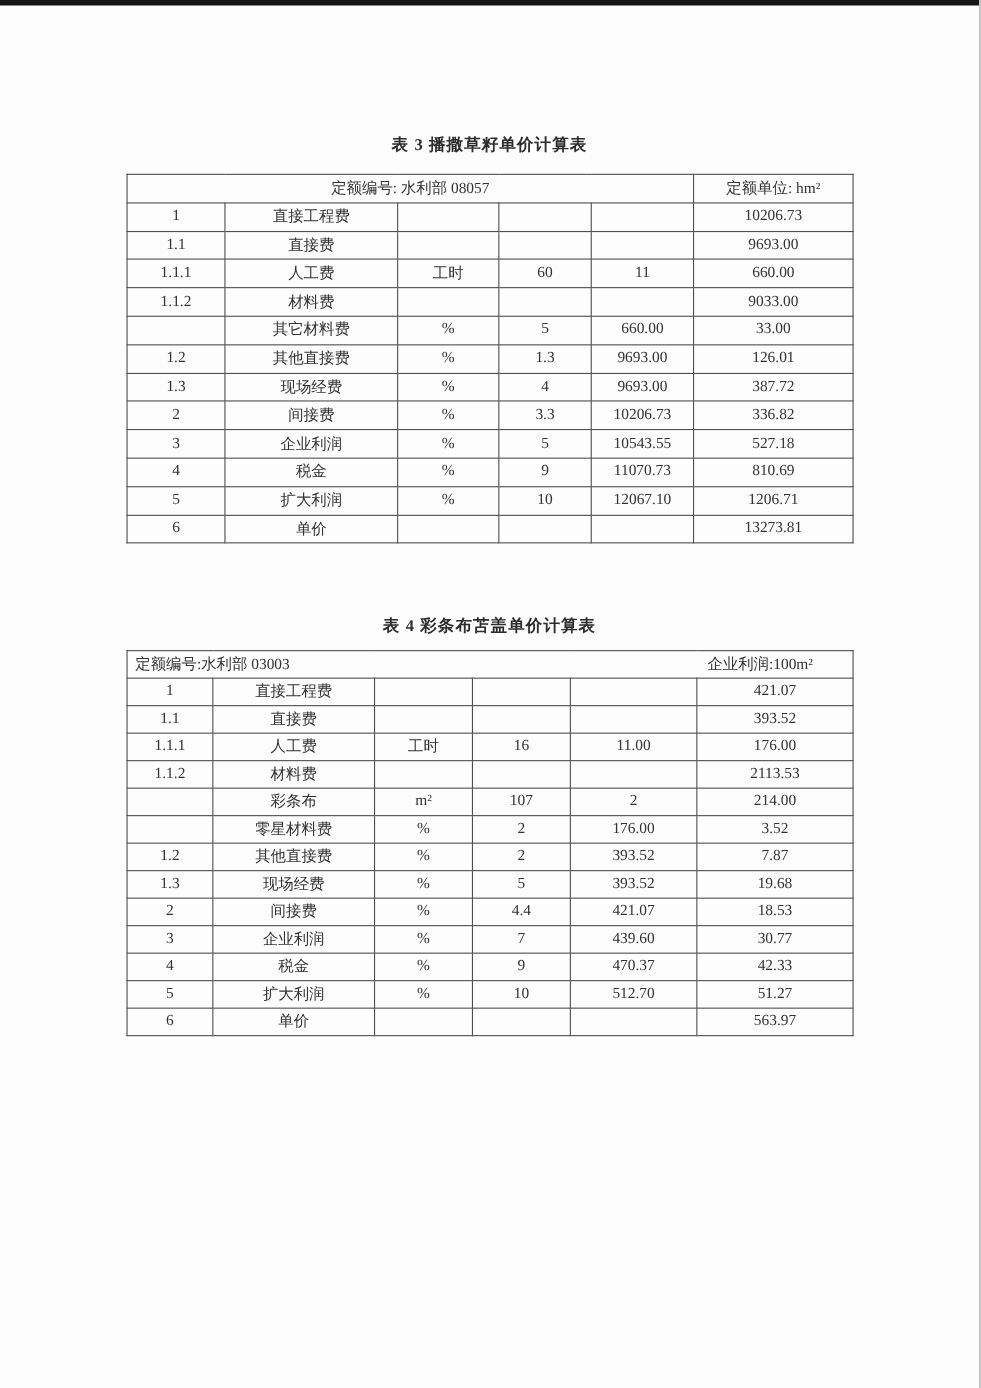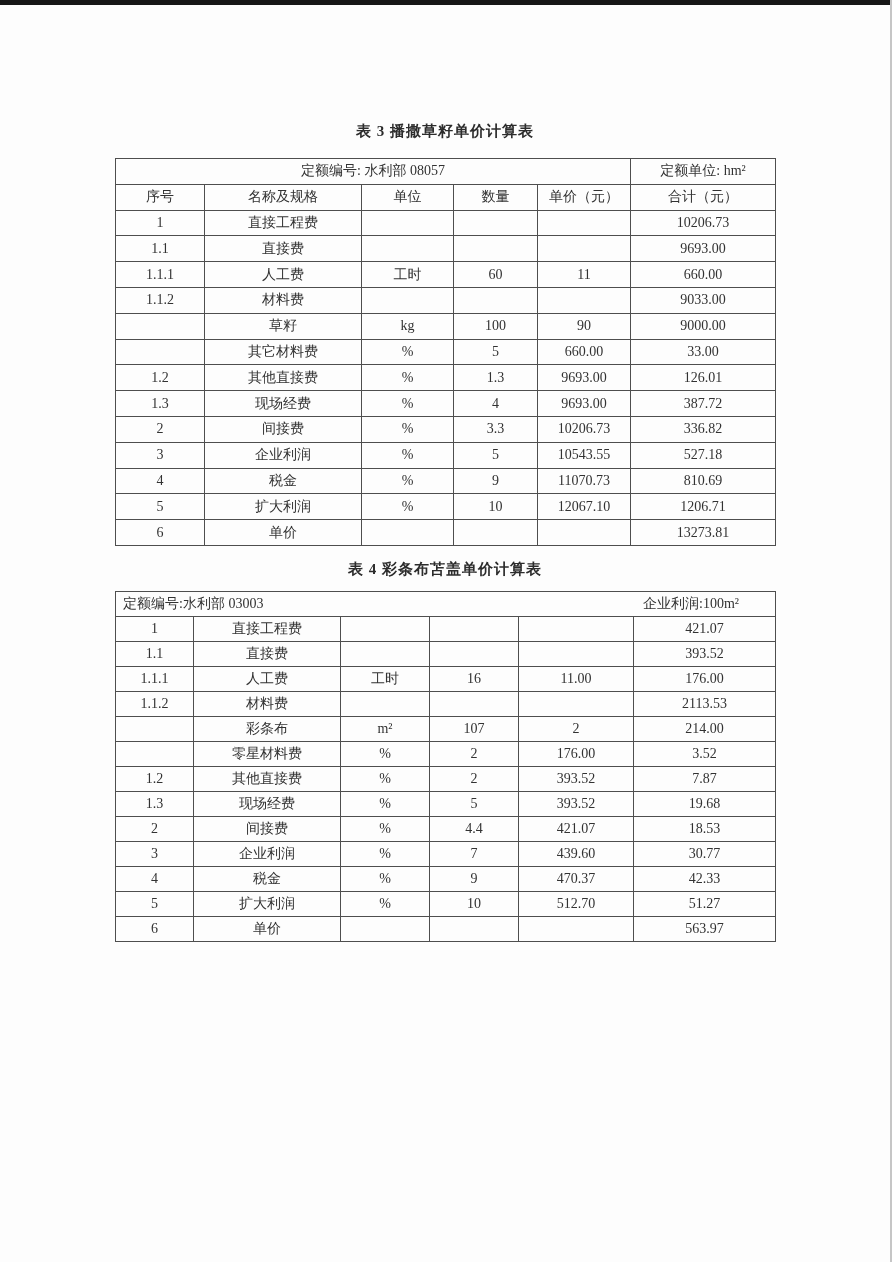--- a/index.html
+++ b/index.html
@@ -71,28 +71,20 @@
       <col class="c2">
       <col class="c3">
       <col class="c4">
       <col class="c5">
   </colgroup>
   <tbody>
     <tr>
       <td colspan="5" class="q-left">定额编号: 水利部 08057</td>
       <td>定额单位: hm²</td>
     </tr>
-    <tr>
-        <td>序号</td>
-        <td>名称及规格</td>
-        <td>单位</td>
-        <td>数量</td>
-        <td>单价（元）</td>
-        <td>合计（元）</td>
-      </tr>
   </tbody>
   <tbody>
       <tr>
         <td>1</td>
         <td>直接工程费</td>
         <td></td>
         <td></td>
         <td></td>
         <td>10206.73</td>
       </tr>
@@ -112,28 +104,20 @@
         <td>11</td>
         <td>660.00</td>
       </tr>
       <tr>
         <td>1.1.2</td>
         <td>材料费</td>
         <td></td>
         <td></td>
         <td></td>
         <td>9033.00</td>
-      </tr>
-      <tr>
-        <td></td>
-        <td>草籽</td>
-        <td>kg</td>
-        <td>100</td>
-        <td>90</td>
-        <td>9000.00</td>
       </tr>
       <tr>
         <td></td>
         <td>其它材料费</td>
         <td>%</td>
         <td>5</td>
         <td>660.00</td>
         <td>33.00</td>
       </tr>
       <tr>

